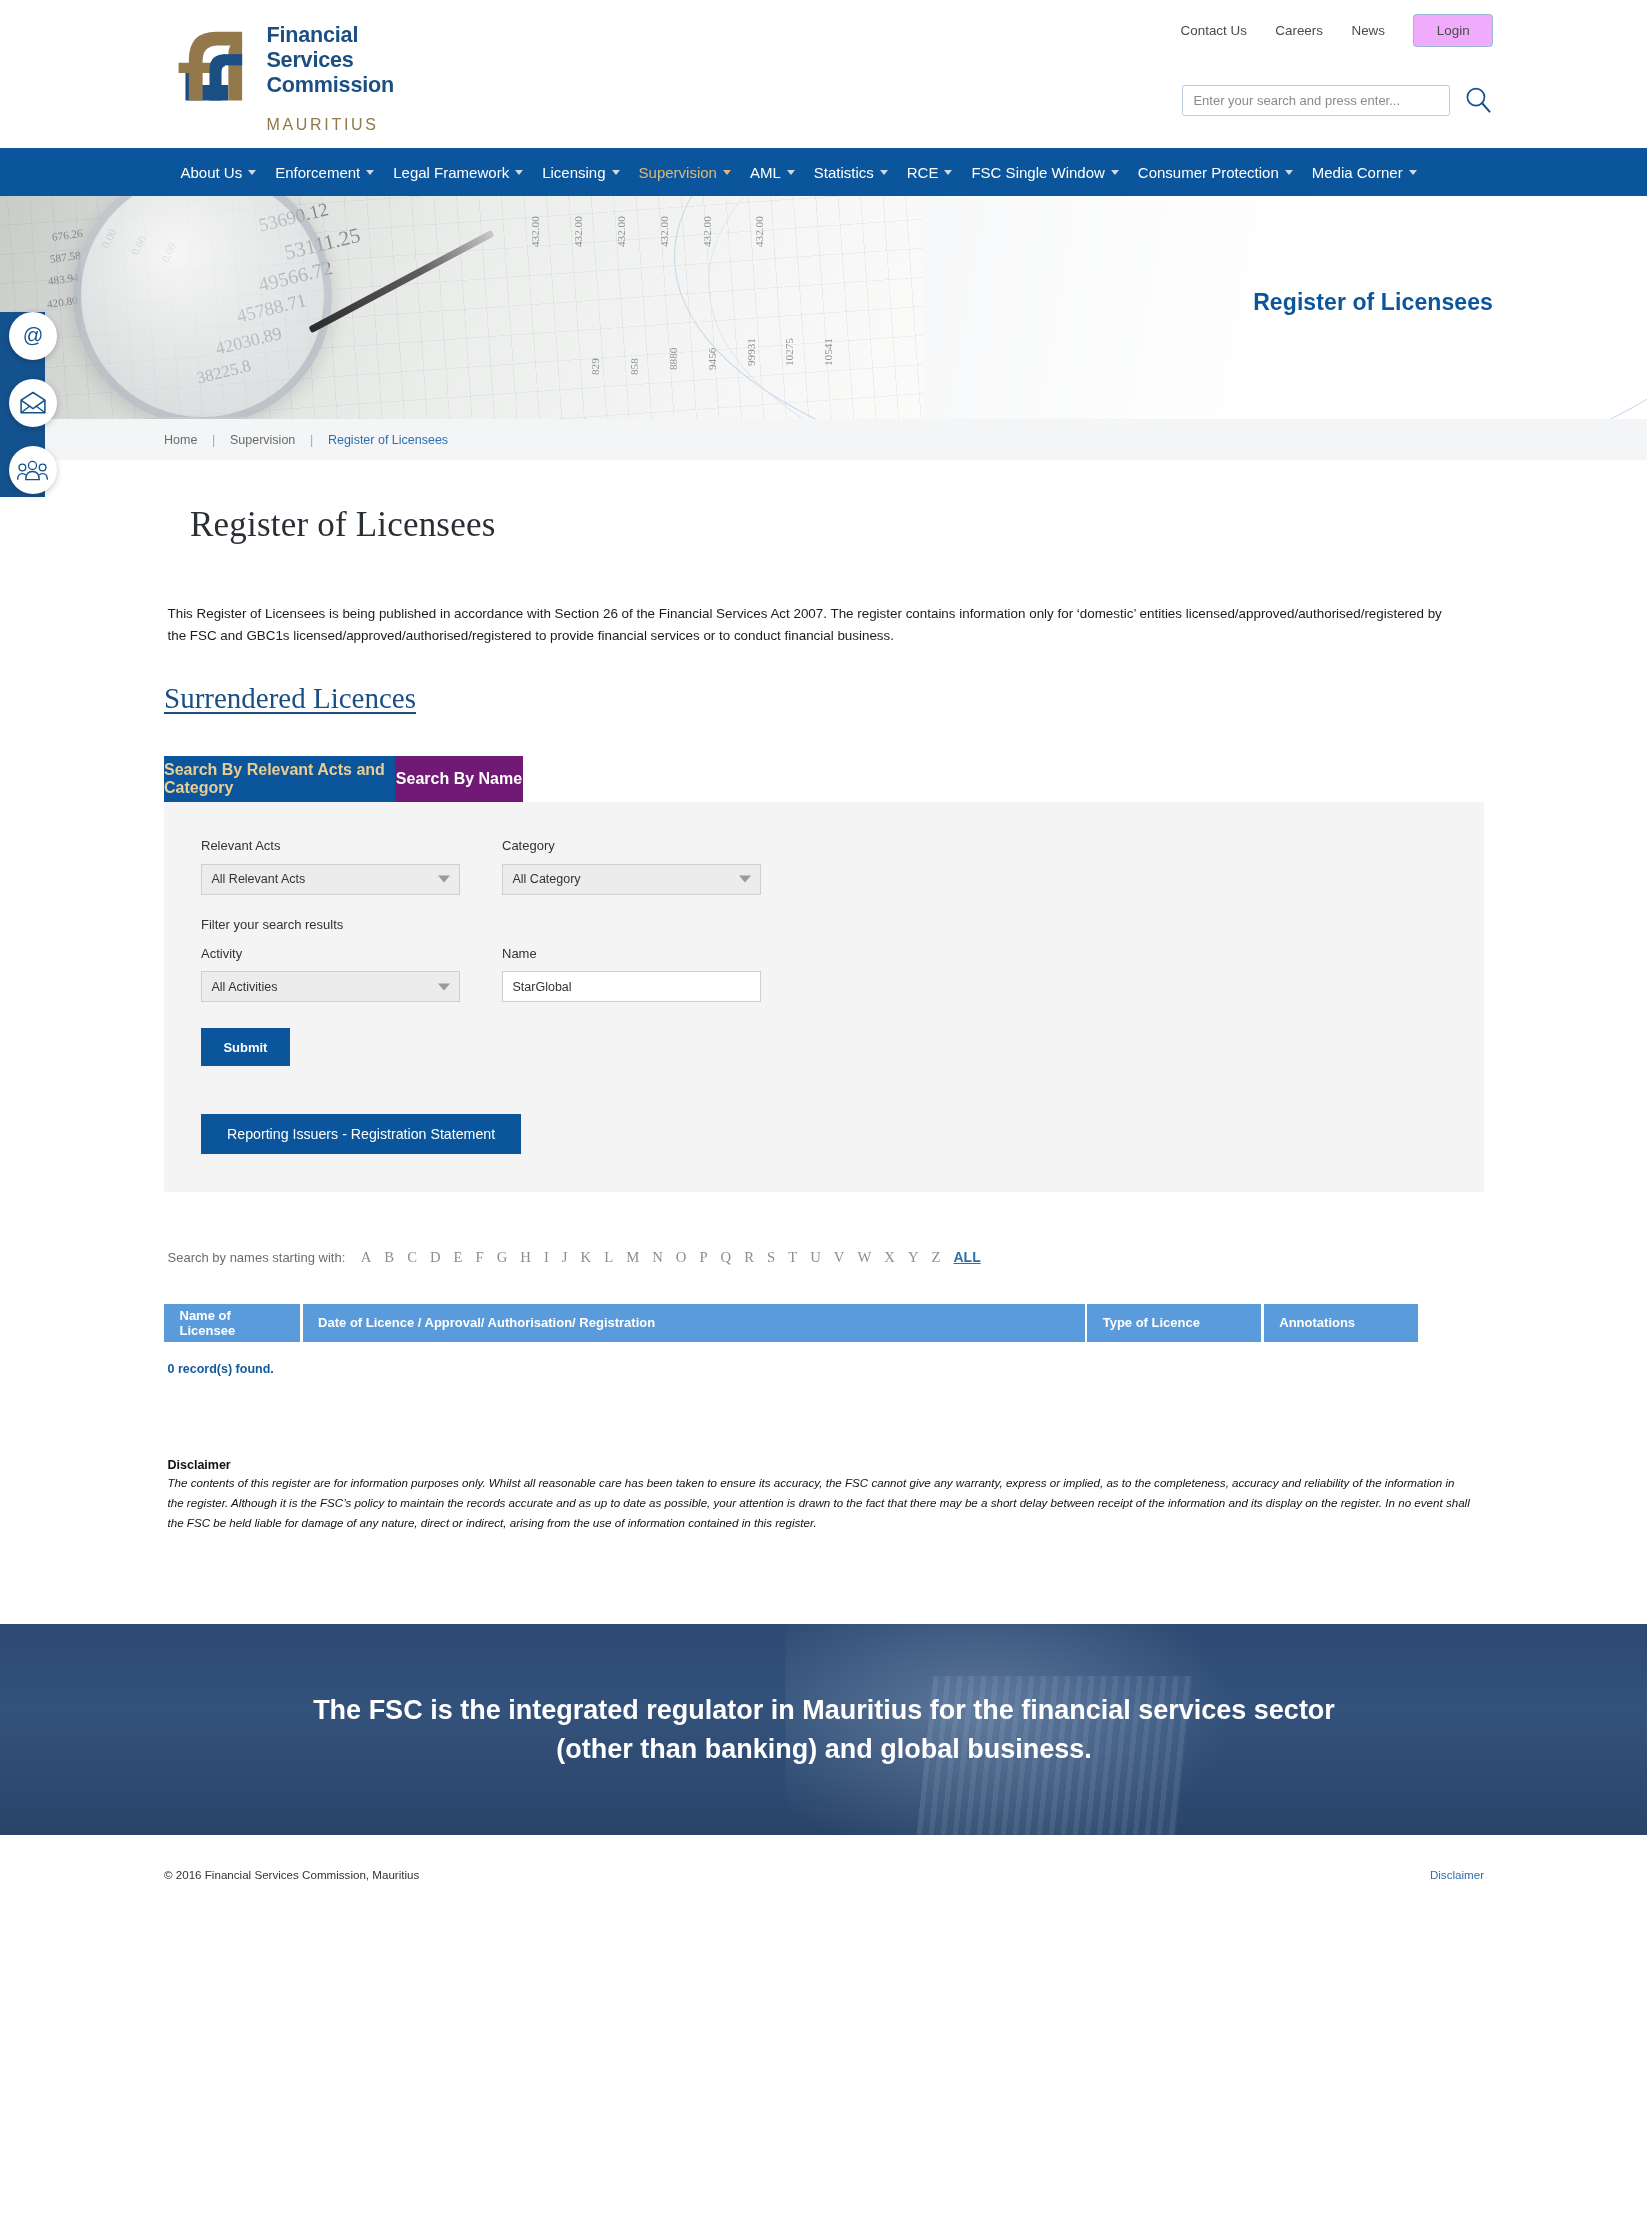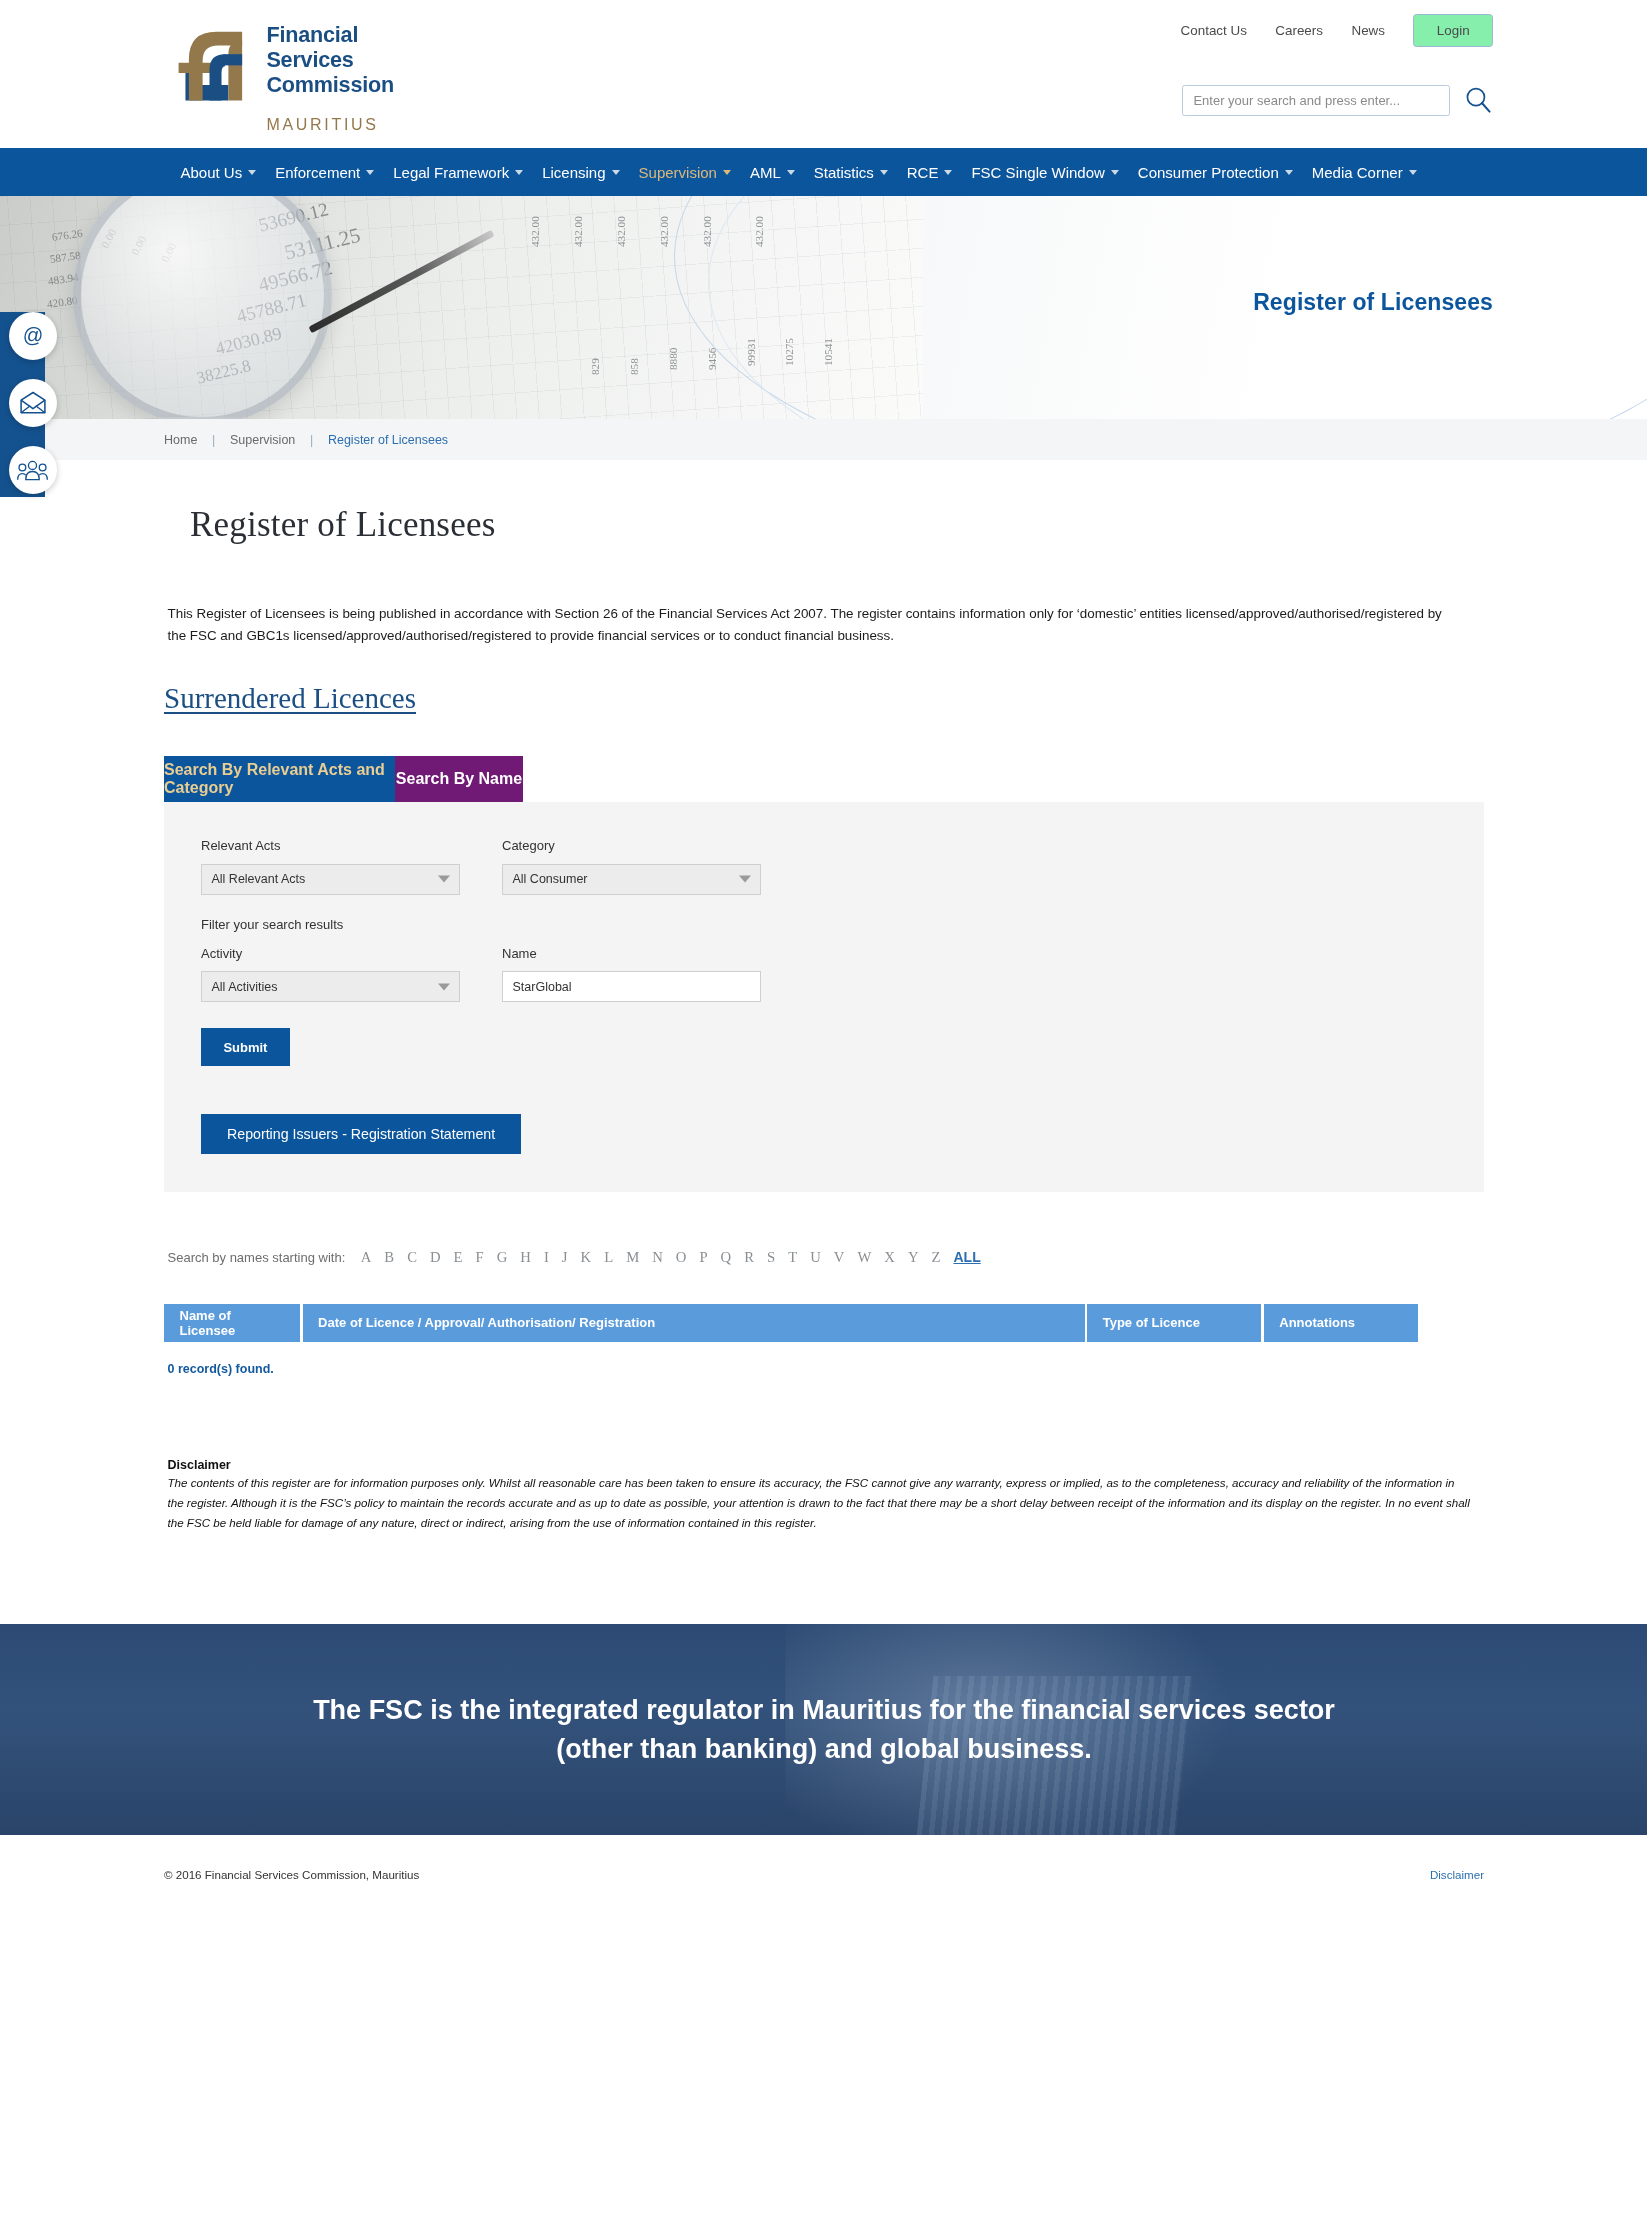--- a/index.html
+++ b/index.html
@@ -18,21 +18,21 @@
   .logo { position:absolute; left:175px; top:21.6px; display:flex; align-items:flex-start; }
   .logo-mark { width:81px; height:79px; position:relative; flex:none; margin-top:3.5px;}
   .logo-text { margin-left:10.4px; }
   .logo-line { font-family:"Liberation Sans", sans-serif; font-weight:bold; font-size:21.6px; color:#1b4f84; line-height:1.16; letter-spacing:-0.2px;}
   .logo-sub { font-size:16px; letter-spacing:2.7px; color:#93784b; font-weight:normal; margin-top:19px;}
 
   .toplinks { position:absolute; right:155px; top:14px; display:flex; align-items:center; gap:28.5px; }
   .toplinks a { color:#4a4a4a; font-size:13.4px; text-decoration:none; }
   .login-btn {
     border:0.9px solid #9cb7d4; color:#1b4f84; font-size:14px;
-    padding:7.8px 22.4px; border-radius:3.5px; background:#86efac; text-decoration:none; cursor:pointer;
+    padding:7.8px 22.4px; border-radius:3.5px; background:#f0abfc; text-decoration:none; cursor:pointer;
   }
   .searchrow { position:absolute; right:155px; top:85px; display:flex; align-items:center; gap:14px; }
   .searchbox {
     width:268px; height:31px; border:0.9px solid #b9cde0; border-radius:2.6px;
     padding:0 10.4px; font-size:13px; color:#777; font-family:"Liberation Sans", sans-serif; outline:none;
   }
   .searchbox::placeholder{ color:#8b8b8b; }
   .mag { width:29px; height:29px; cursor:pointer; }
 
   
@@ -340,21 +340,21 @@
         <div class="col">
           <div class="field-label">Relevant Acts</div>
           <div class="sel">
             <span>All Relevant Acts</span>
             <span class="arrow"></span>
           </div>
         </div>
         <div class="col wide" style="margin-left:21px;">
           <div class="field-label">Category</div>
           <div class="sel">
-            <span>All Consumer</span>
+            <span>All Category</span>
             <span class="arrow"></span>
           </div>
         </div>
       </div>
 
       <div class="filterlabel">Filter your search results</div>
 
       <div class="row2">
         <div class="col">
           <div class="field-label">Activity</div>

